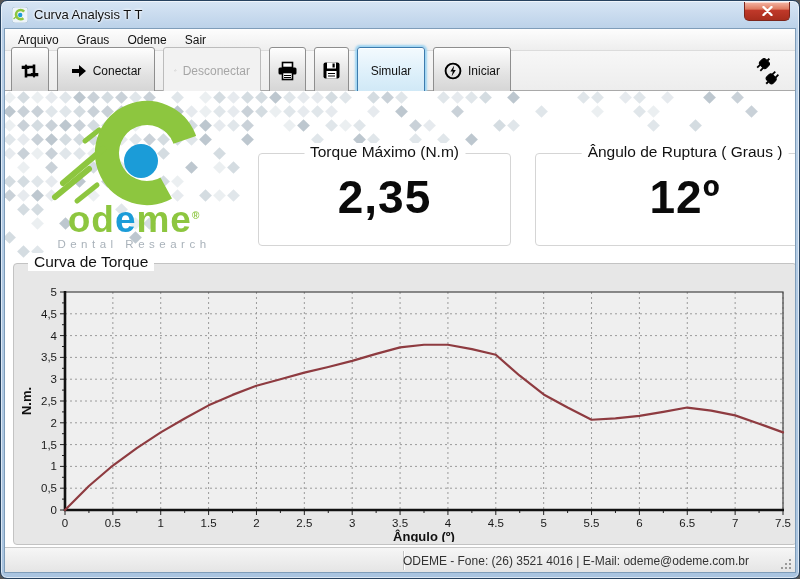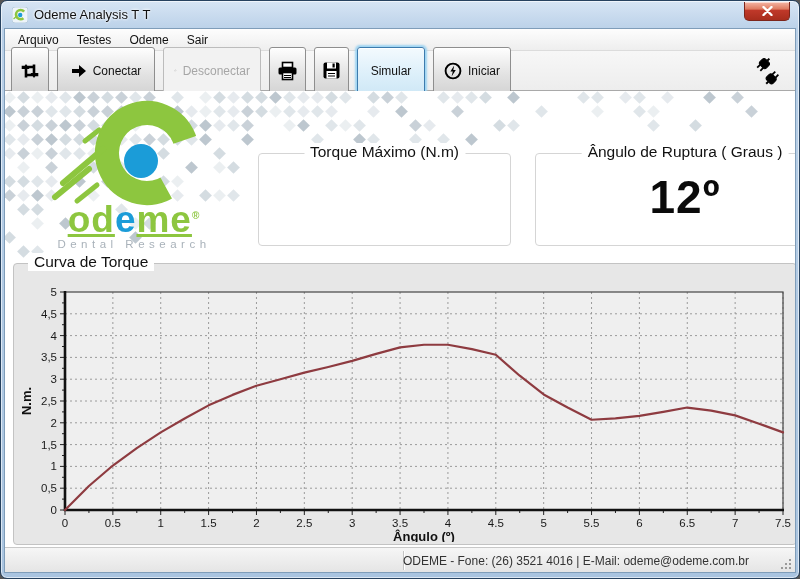--- a/index.html
+++ b/index.html
@@ -51,21 +51,21 @@
     font-size:13px; color:#111; padding-left:9px; position:relative;
   }
   .combo .arrow{ position:absolute; right:7px; top:12px; width:0; height:0;
     border-left:4px solid transparent; border-right:4px solid transparent; border-top:5px solid #333; }
   .plug-icon{ position:absolute; right:10px; top:5px; }
   .content{ position:relative; height:456px; background:#fff; overflow:hidden; }
   .mosaic{ position:absolute; left:0; top:0; width:100%; height:180px; pointer-events:none; }
   .mosaic div{ position:absolute; }
   .logo{ position:absolute; left:20px; top:6px; width:218px; height:158px; text-align:center; }
   .logo-word{ font-size:37px; font-weight:bold; letter-spacing:1px; line-height:0.8; margin-top:-14px; }
-  .lg-green{ color:#8dc63f;text-decoration:underline; } .lg-blue{ color:#1b9cd8; }
+  .lg-green{ color:#8dc63f; } .lg-blue{ color:#1b9cd8; }
   .logo-reg{ font-size:10px; color:#8dc63f; vertical-align:super; }
   .logo-tag{ font-size:11.5px; color:#a9b2ba; letter-spacing:4.5px; margin-top:3px; }
   .gbox{
     position:absolute; background:#fff; border:1px solid #d5d5d5; border-radius:4px;
   }
   .gbox-label{
     position:absolute; top:-11px; left:50%; transform:translateX(-50%);
     background:#fff; padding:0 6px; font-size:15.5px; color:#111; white-space:nowrap;
   }
   .gbox-value{
@@ -92,32 +92,32 @@
 <body>
 
 <div class="window">
   <div class="titlebar">
     <svg class="title-icon" viewBox="0 0 16 16">
       <rect x="0" y="0" width="16" height="16" rx="3" fill="#eef4f9" stroke="#b9cede" stroke-width="1"></rect>
       <circle cx="8.6" cy="7.6" r="4.6" fill="none" stroke="#8dc63f" stroke-width="2.6" stroke-dasharray="21 8" stroke-dashoffset="-4"></circle>
       <circle cx="8.2" cy="8" r="2.2" fill="#1b9cd8"></circle>
       <line x1="2" y1="11.5" x2="5" y2="9" stroke="#8dc63f" stroke-width="1.4" stroke-linecap="round"></line>
     </svg>
-    <span class="title-text">Odeme Analysis T T</span>
+    <span class="title-text">Curva Analysis T T</span>
   </div>
   <div class="close-btn">
     <svg width="11" height="10" viewBox="0 0 11 10">
       <path d="M1.5 1 L9.5 9 M9.5 1 L1.5 9" stroke="#fff" stroke-width="2.4" stroke-linecap="round"></path>
     </svg>
   </div>
 
   <div class="client">
     <div class="menubar">
       <span class="menu-item">Arquivo</span>
-      <span class="menu-item">Testes</span>
+      <span class="menu-item">Graus</span>
       <span class="menu-item">Odeme</span>
       <span class="menu-item">Sair</span>
     </div>
 
     <div class="toolbar">
       <div class="tbtn icon-only">
         <svg width="22" height="20" viewBox="0 0 22 20">
           <path d="M4 8 V6 H15" fill="none" stroke="#000" stroke-width="2.6"></path>
           <path d="M15 3.5 V12" fill="none" stroke="#000" stroke-width="2.6"></path>
           <polygon points="11.5,12 18.5,12 15,17" fill="#000"></polygon>
@@ -373,20 +373,21 @@
             <line x1="52" y1="104" x2="72" y2="88" stroke-width="5"></line>
             <line x1="60" y1="44" x2="74" y2="33" stroke-width="5"></line>
           </g>
         </svg>
         <div class="logo-word"><span class="lg-green">od</span><span class="lg-blue">e</span><span class="lg-green">me</span><span class="logo-reg">®</span></div>
         <div class="logo-tag">Dental Research</div>
       </div>
 
       <div class="gbox" style="left:253px; top:62px; width:253px; height:93px;">
         <span class="gbox-label">Torque Máximo (N.m)</span>
+        <div class="gbox-value">2,35</div>
       </div>
 
       <div class="gbox" style="left:530px; top:62px; width:300px; height:93px;">
         <span class="gbox-label">Ângulo de Ruptura ( Graus )</span>
         <div class="gbox-value">12º</div>
       </div>
 
       <div class="chart-box">
         <span class="gbox-label">Curva de Torque</span>
         <svg id="chart-svg" width="776" height="266" style="position:absolute; left:3px; top:12px;">

